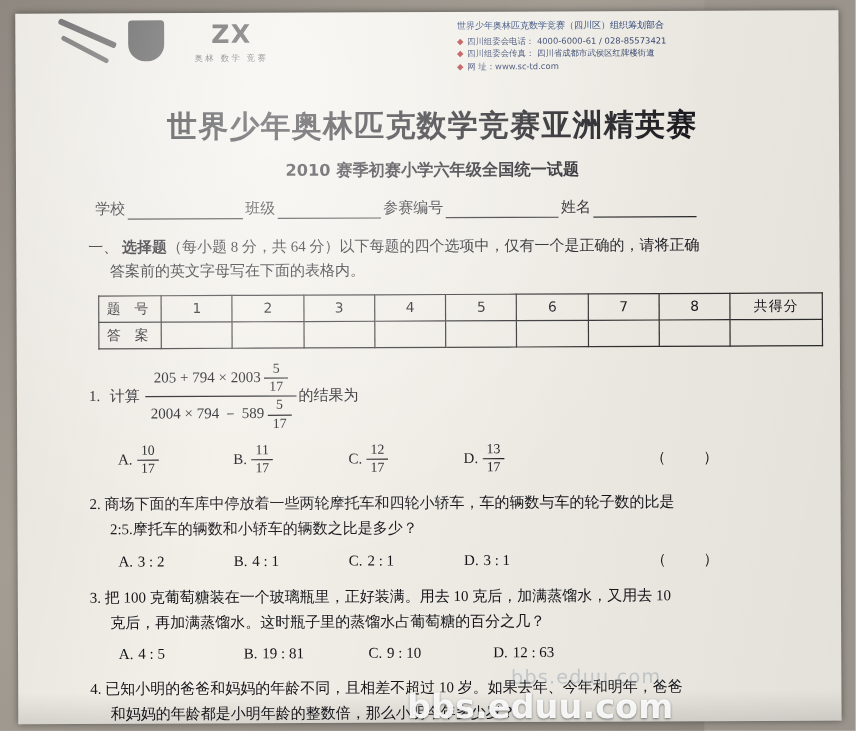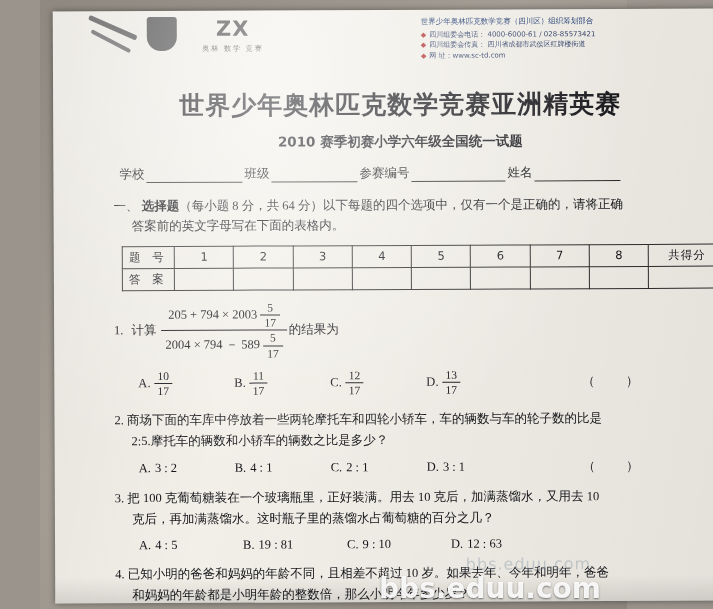--- a/index.html
+++ b/index.html
@@ -11,21 +11,20 @@
     height: 609px;
     overflow: hidden;
     background: #9a948c;
     font-family: "Liberation Serif", serif;
   }
   #page {
     position: relative;
     width: 587px;
     height: 609px;
     background: linear-gradient(135deg,#8e8880 0%, #a39d94 40%, #8d877f 100%);
-    margin-left: 40px;
   }
   
   #sheet {
     position: absolute;
     left: 14px;
     top: 10px;
     width: 686px;
     height: 592px;
     background: #f2efe8;
     box-shadow: 0 0 6px rgba(0,0,0,0.45);

